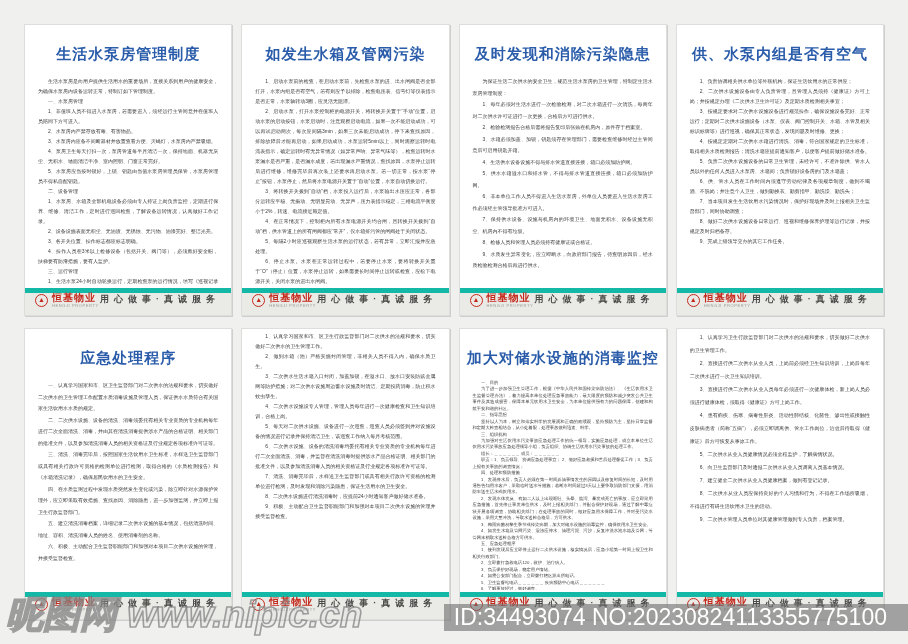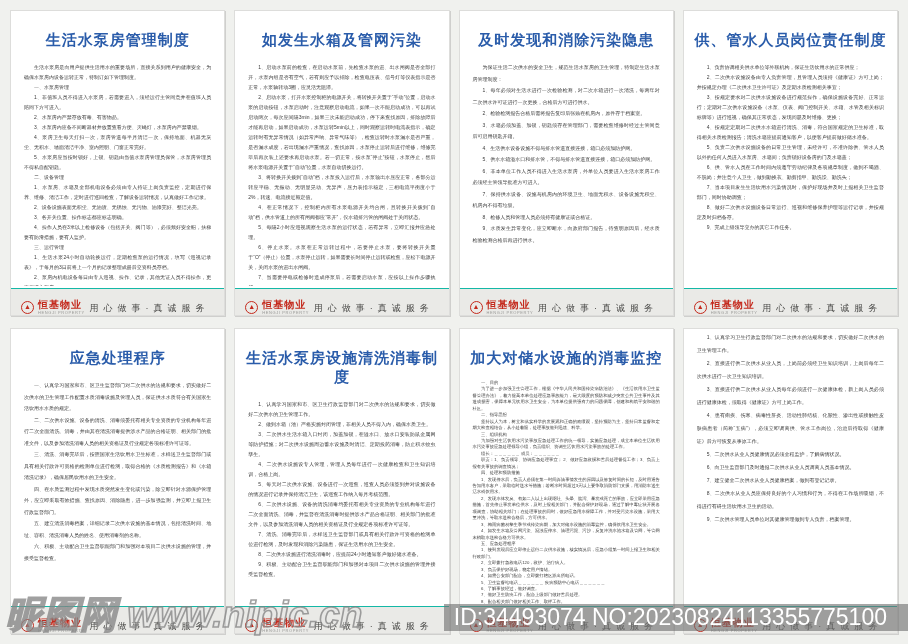--- a/index.html
+++ b/index.html
@@ -4,21 +4,21 @@
 <style>
   * { margin: 0; padding: 0; box-sizing: border-box; }
   html, body { width: 908px; height: 644px; overflow: hidden; }
   body {
     background: #f0f1ee;
     font-family: "Liberation Sans", "DejaVu Sans", sans-serif;
     position: relative;
   }
   .sheet-grid {
     position: absolute; inset: 0;
-    padding: 10px;
+    padding: 24px;
     display: grid;
     grid-template-columns: repeat(4, 1fr);
     grid-template-rows: repeat(2, 1fr);
     column-gap: 9px;
     row-gap: 12px;
   }
   .card {
     background: #ffffff;
     border: 1px solid #dddddb;
     box-shadow: 1px 1px 0 #cfcfcd;
@@ -46,23 +46,23 @@
   .lh-normal .card-body p { line-height: 2.0; }
   .lh-mid    .card-body p { line-height: 2.3; }
   .lh-sparse .card-body p { line-height: 2.6; }
   .lh-dense  .card-body { font-size: 4.3px; }
   .lh-dense  .card-body p { line-height: 1.5; }
   .card-footer {
     position: absolute;
     left: 0; right: 0; bottom: 0;
     height: 27px;
     background: #eaeae7;
-    border-top: 1px solid #14b8a6;
+    border-top: 5px solid #14b8a6;
     display: flex;
-    align-items: flex-end;
+    align-items: flex-start;
     padding: 0 10px;
   }
   .brand {
     display: flex; align-items: center; gap: 4px;
   }
   .brand-mark {
     width: 13px; height: 13px;
     border: 1.5px solid #c4291c;
     border-radius: 50%;
     color: #c4291c;
@@ -77,21 +77,21 @@
     letter-spacing: 1px;
   }
   .brand-sub {
     color: #9a9a98; font-size: 4px; letter-spacing: 0.6px; line-height: 5px;
   }
   .slogan {
     flex: 1;
     text-align: center;
     color: #4a4a48;
     font-size: 9px;
-    font-weight: normal;
+    font-weight: bold;
     letter-spacing: 5px;
     white-space: nowrap;
     overflow: hidden;
   }
   .wm-left {
     position: absolute;
     left: 6px; bottom: 4px;
     font-size: 37px;
     font-weight: bold;
     font-style: italic;
@@ -194,21 +194,21 @@
         <span class="brand-text-wrap">
           <span class="brand-name">恒基物业</span>
           <span class="brand-sub">HENGJI PROPERTY</span>
         </span>
       </div>
       <div class="slogan">用心做事·真诚服务</div>
     </div>
   </div>
 
   <div class="card lh-normal">
-    <div class="card-title">供、管水人员岗位责任制度</div>
+    <div class="card-title">供、水泵内组是否有空气</div>
     <div class="card-body">
         <p>1、负责协调相关供水单位等外联机构，保证生活饮用水的正常供应；</p>
         <p>2、二次供水设施设备由专人负责管理，且管理人员须持《健康证》方可上岗；并按规定办理《二次供水卫生许可证》及定期水质检测相关事宜；</p>
         <p>3、按规定要求对二次供水设施设备进行规范操作，确保设施设备完好、正常运行；定期对二次供水设施设备（水泵、仪表、阀门控制开关、水箱、水管及相关标识标牌等）进行巡视，确保其正常状态，发现问题及时维修、更换；</p>
         <p>4、按规定定期对二次供水水箱进行清洗、消毒，符合国家规定的卫生标准，取得相关水质检测报告；清洗水箱应提前通知客户，以便客户提前做好储水准备。</p>
         <p>5、负责二次供水设施设备的日常卫生管理，未经许可，不准许除供、管水人员以外的任何人员进入水泵房、水箱间；负责锁好设备房的门及水箱盖；</p>
         <p>6、供、管水人员在工作时间内须遵守劳动纪律及各项规章制度，做到不喝酒、不脱岗；并注意个人卫生，做到勤换衣、勤剪指甲、勤洗澡、勤洗头；</p>
         <p>7、当本项目发生生活饮用水污染情况时，保护好现场并及时上报相关卫生监督部门，同时协助调查；</p>
         <p>8、做好二次供水设施设备日常运行、巡视和维修保养护理等运行记录，并按规定及时归档备存。</p>
         <p>9、完成上级领导交办的其它工作任务。</p>
@@ -241,21 +241,20 @@
         <span class="brand-text-wrap">
           <span class="brand-name">恒基物业</span>
           <span class="brand-sub">HENGJI PROPERTY</span>
         </span>
       </div>
       <div class="slogan">用心做事·真诚服务</div>
     </div>
   </div>
 
   <div class="card lh-normal">
-    <div class="card-title">生活水泵房设施清洗消毒制度</div>
     <div class="card-body">
         <p>1、认真学习国家和市、区卫生行政监督部门对二次供水的法规和要求，切实做好二次供水的卫生管理工作。</p>
         <p>2、做到水箱（池）严格实施封闭管理，非相关人员不得入内，确保水质卫生。</p>
         <p>3、二次供水生活水箱入口封闭，加盖加锁，在溢水口、放水口安装防鼠金属网等防护措施；对二次供水设施周边蓄水设施及时清洁、定期投药消毒，防止积水蚊虫孳生。</p>
         <p>4、二次供水设施设专人管理，管理人员每年进行一次健康检查和卫生知识培训，合格上岗。</p>
         <p>5、每天对二次供水设施、设备进行一次巡查，巡查人员必须签到并对设施设备的情况进行记录并保持清洁卫生，该巡查工作纳入每月考核范围。</p>
         <p>6、二次供水设施、设备的清洗消毒均委托有相关专业资质的专业机构每年进行二次全面清洗、消毒，并监督在清洗消毒时提供涉水产品合格证明、相关部门的批准文件，以及参加清洗消毒人员的相关资格证及行业规定各项标准许可证等。</p>
         <p>7、清洗、消毒完毕后，水样送卫生监督部门或具有相关行政许可资格的检测单位进行检测，及时发现和消除污染隐患，保证生活用水的卫生安全。</p>
         <p>8、二次供水设施进行清洗消毒时，应提前24小时通知客户做好储水准备。</p>
         <p>9、积极、主动配合卫生监督职能部门和加强对本项目二次供水设施的管理并接受监督检查。</p>

